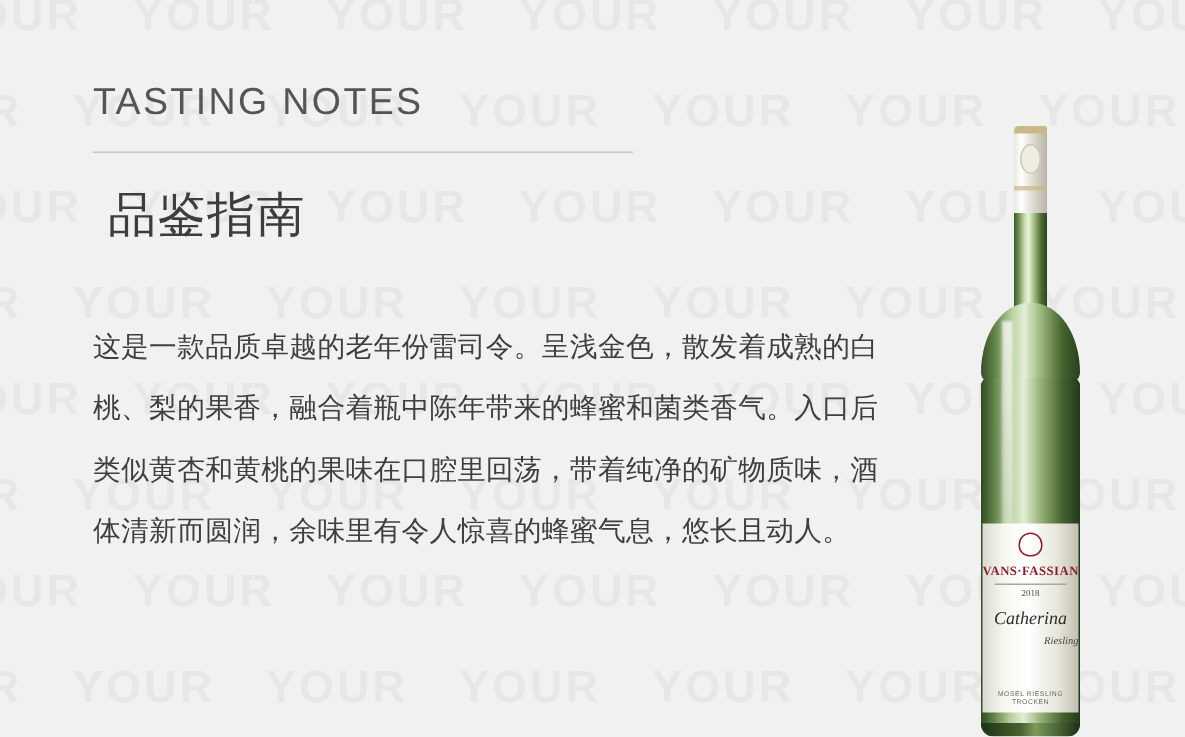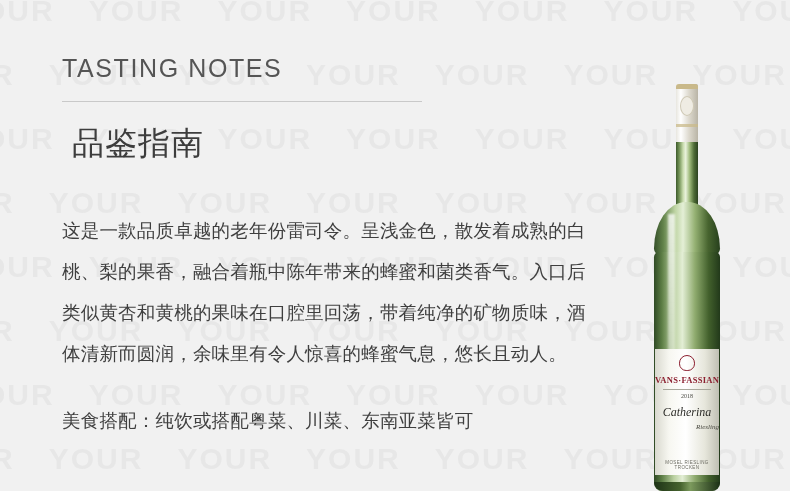--- a/index.html
+++ b/index.html
@@ -305,21 +305,20 @@
     <div class="wm-row" style="top:442px; left:-80px;">
       <span>YOUR</span><span>YOUR</span><span>YOUR</span><span>YOUR</span><span>YOUR</span><span>YOUR</span><span>YOUR</span>
     </div>
   </div>
 
   <div class="content">
     <h1 class="title-en">TASTING NOTES</h1>
     <div class="rule"></div>
     <h2 class="title-cn">品鉴指南</h2>
     <p class="body-text">这是一款品质卓越的老年份雷司令。呈浅金色，散发着成熟的白桃、梨的果香，融合着瓶中陈年带来的蜂蜜和菌类香气。入口后类似黄杏和黄桃的果味在口腔里回荡，带着纯净的矿物质味，酒体清新而圆润，余味里有令人惊喜的蜂蜜气息，悠长且动人。</p>
-    <p class="pairing">美食搭配：纯饮或搭配粤菜、川菜、东南亚菜皆可</p>
   </div>
 
   <div class="bottle-wrap">
     <div class="bottle">
       <div class="cap"></div>
       <div class="cap-top"></div>
       <div class="cap-logo"></div>
       <div class="cap-band"></div>
       <div class="neck"></div>
       <div class="shoulder"></div>

